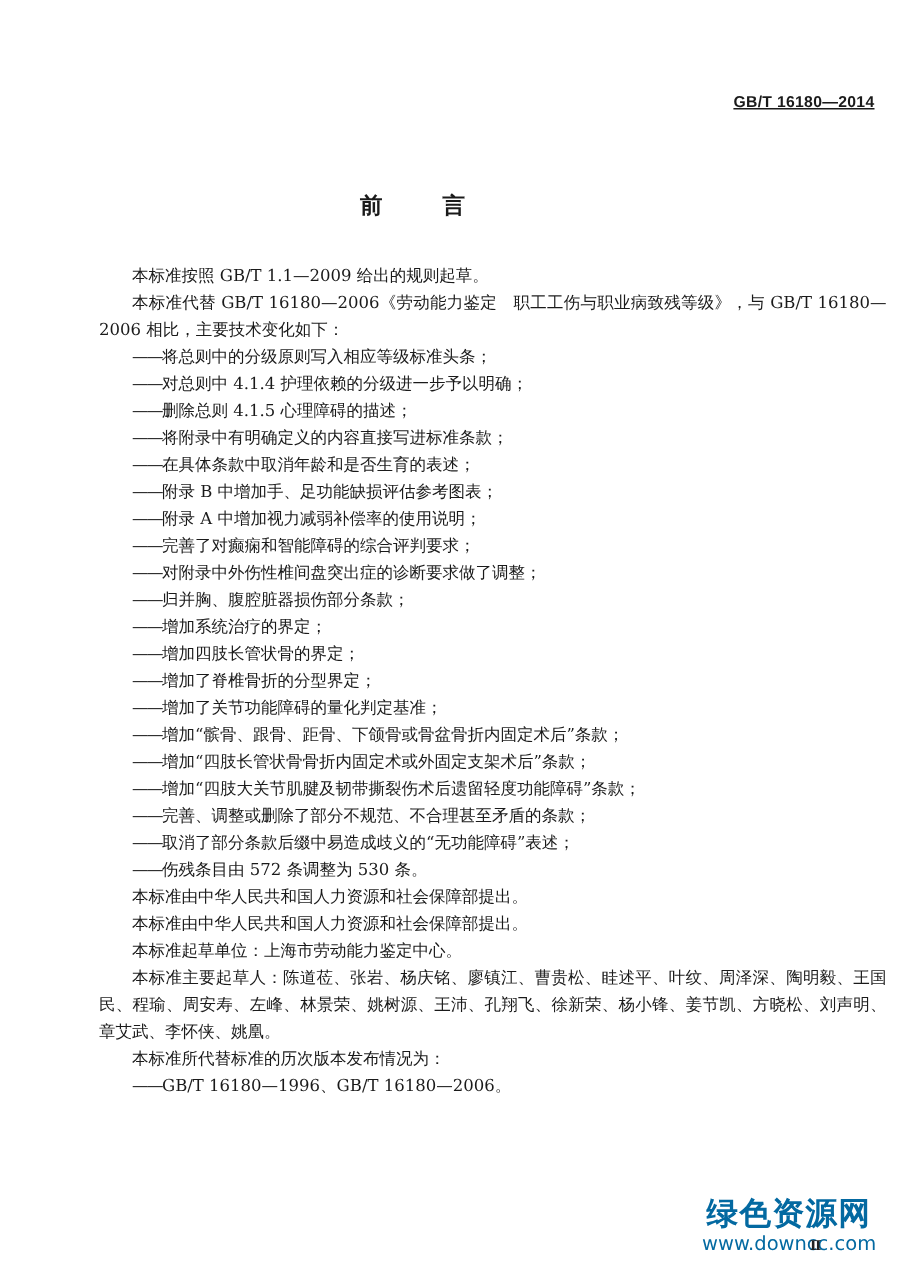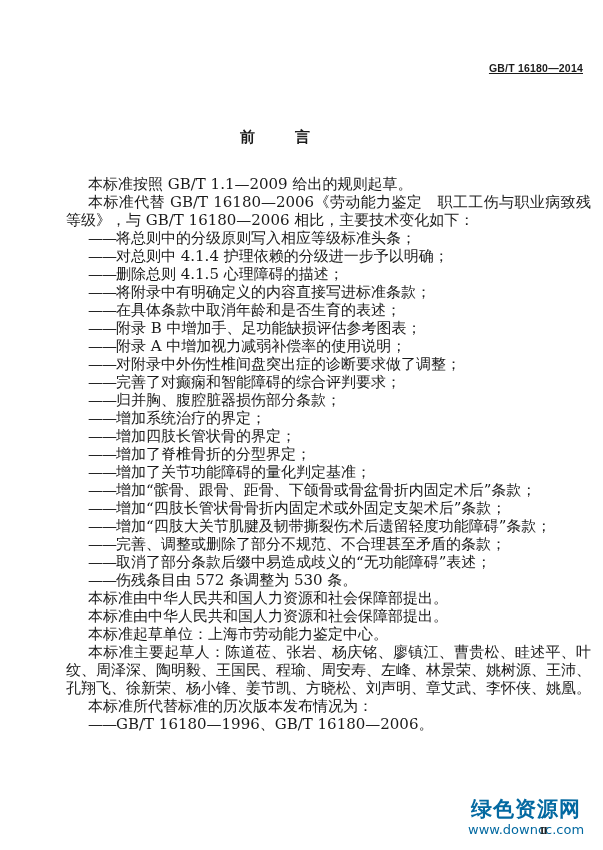--- a/index.html
+++ b/index.html
@@ -13,21 +13,21 @@
       font-family: "Liberation Sans", "DejaVu Sans", sans-serif;
       font-size: 10.5px; font-weight: bold; letter-spacing: 0.2px; text-decoration: underline;
     }
     .page-title {
       position: absolute; top: 128px; left: 16px; width: 518px; text-align: center;
       font-family: "DejaVu Sans", sans-serif; font-size: 15px; font-weight: bold;
       letter-spacing: 40px; text-indent: 40px;
     }
     .body {
       position: absolute; top: 175px; left: 66px; width: 525px;
-      font-size: 15px; line-height: 18px;
+      font-size: 11px; line-height: 18px;
     }
     .p { margin: 0; white-space: nowrap; }
     .indent { padding-left: 22px; }
     .wrap { white-space: normal; text-indent: 22px; text-align: justify; }
     .dash-item { padding-left: 22px; white-space: nowrap; }
     .dash { letter-spacing: -1px; }
     .watermark {
       position: absolute; left: 468px; top: 796px; text-align: center;
       color: #0369a1; font-family: "DejaVu Sans", sans-serif;
     }
@@ -50,22 +50,22 @@
   <p class="p wrap">本标准代替 GB/T 16180—2006《劳动能力鉴定　职工工伤与职业病致残等级》，与 GB/T 16180—2006 相比，主要技术变化如下：</p>
 
   <div>
     <div class="dash-item"><span class="dash">——</span><span>将总则中的分级原则写入相应等级标准头条；</span></div>
     <div class="dash-item"><span class="dash">——</span><span>对总则中 4.1.4 护理依赖的分级进一步予以明确；</span></div>
     <div class="dash-item"><span class="dash">——</span><span>删除总则 4.1.5 心理障碍的描述；</span></div>
     <div class="dash-item"><span class="dash">——</span><span>将附录中有明确定义的内容直接写进标准条款；</span></div>
     <div class="dash-item"><span class="dash">——</span><span>在具体条款中取消年龄和是否生育的表述；</span></div>
     <div class="dash-item"><span class="dash">——</span><span>附录 B 中增加手、足功能缺损评估参考图表；</span></div>
     <div class="dash-item"><span class="dash">——</span><span>附录 A 中增加视力减弱补偿率的使用说明；</span></div>
+    <div class="dash-item"><span class="dash">——</span><span>完善了对癫痫和智能障碍的综合评判要求；</span></div>
     <div class="dash-item"><span class="dash">——</span><span>对附录中外伤性椎间盘突出症的诊断要求做了调整；</span></div>
-    <div class="dash-item"><span class="dash">——</span><span>完善了对癫痫和智能障碍的综合评判要求；</span></div>
     <div class="dash-item"><span class="dash">——</span><span>归并胸、腹腔脏器损伤部分条款；</span></div>
     <div class="dash-item"><span class="dash">——</span><span>增加系统治疗的界定；</span></div>
     <div class="dash-item"><span class="dash">——</span><span>增加四肢长管状骨的界定；</span></div>
     <div class="dash-item"><span class="dash">——</span><span>增加了脊椎骨折的分型界定；</span></div>
     <div class="dash-item"><span class="dash">——</span><span>增加了关节功能障碍的量化判定基准；</span></div>
     <div class="dash-item"><span class="dash">——</span><span>增加“髌骨、跟骨、距骨、下颌骨或骨盆骨折内固定术后”条款；</span></div>
     <div class="dash-item"><span class="dash">——</span><span>增加“四肢长管状骨骨折内固定术或外固定支架术后”条款；</span></div>
     <div class="dash-item"><span class="dash">——</span><span>增加“四肢大关节肌腱及韧带撕裂伤术后遗留轻度功能障碍”条款；</span></div>
     <div class="dash-item"><span class="dash">——</span><span>完善、调整或删除了部分不规范、不合理甚至矛盾的条款；</span></div>
     <div class="dash-item"><span class="dash">——</span><span>取消了部分条款后缀中易造成歧义的“无功能障碍”表述；</span></div>

